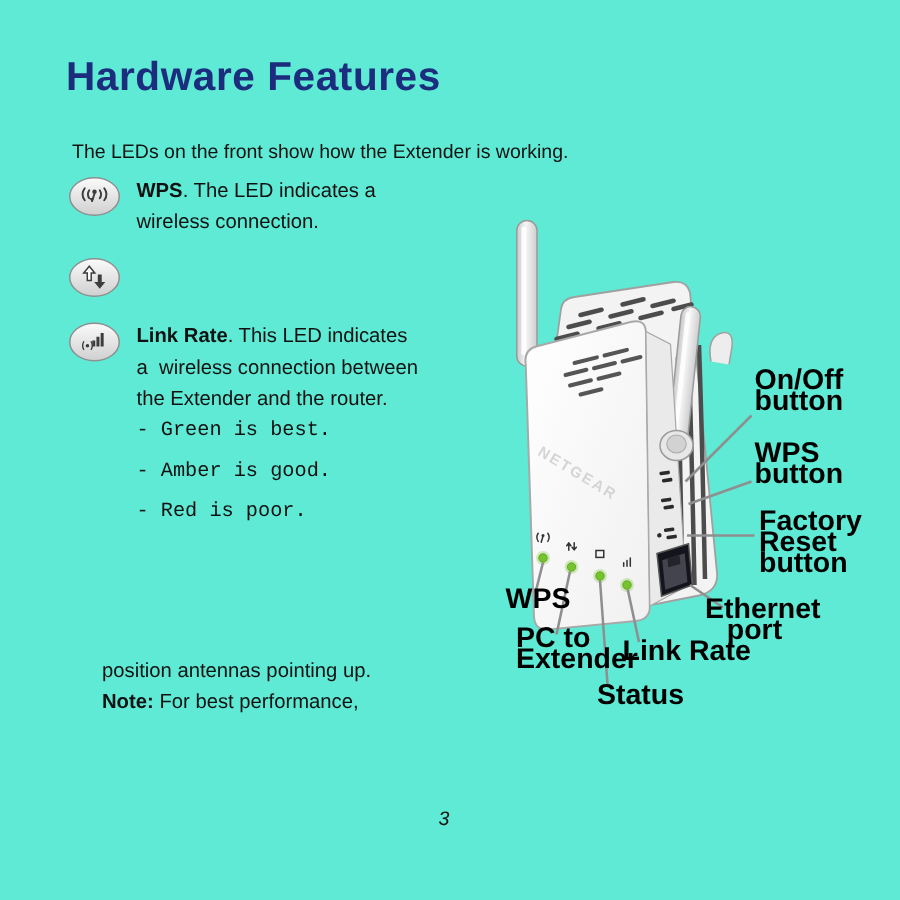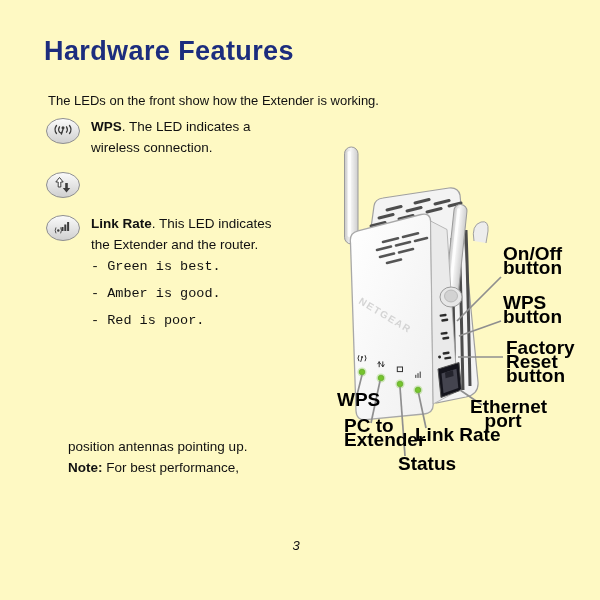--- a/index.html
+++ b/index.html
@@ -1,16 +1,16 @@
 <!DOCTYPE html>
 <html><head>
 <meta charset="utf-8">
 <style>
   html,body{margin:0;padding:0;background:#fff;}
-  .canvas{position:relative;width:600px;height:600px;background:#fef9c3;overflow:hidden;
+  .canvas{position:relative;width:600px;height:600px;background:#5eead4;overflow:hidden;
           font-family:"Liberation Sans","DejaVu Sans",sans-serif;color:#111;}
   .title{position:absolute;left:44px;top:36px;font-size:27px;font-weight:bold;
          color:#1c2d7e;letter-spacing:.4px;}
   .intro{position:absolute;left:48px;top:93px;font-size:13px;white-space:pre;}
   .led-list{position:absolute;left:45px;top:116px;width:300px;}
   .led-item{display:flex;gap:9px;}
   .led-item .oval{flex:none;margin-top:1px;}
   .txt{font-size:13.5px;line-height:21px;}
   .ln{white-space:pre;}
   .ln b{font-weight:bold;}
@@ -95,20 +95,21 @@
         <rect x="19.3" y="10.5" width="2" height="6.5" fill="#3d3d3d"></rect>
         <rect x="22.1" y="8" width="2" height="9" fill="#3d3d3d"></rect>
         <circle cx="13.3" cy="16.5" r="1.2" fill="#3d3d3d"></circle>
         <g stroke="#3d3d3d" stroke-width="0.9" fill="none" stroke-linecap="round">
           <path d="M10.8,13.8 Q9.4,16.4 10.8,19"></path>
             <path d="M15.8,13.8 Q17.2,16.4 15.8,19"></path>
         </g>
       </svg>
       <div class="txt">
         <div class="ln"><b>Link Rate</b><span>. This LED indicates</span></div>
+        <div class="ln">a  wireless connection between</div>
         <div class="ln">the Extender and the router.</div>
         <div class="bullets">
           <div class="ln">- Green is best.</div>
           <div class="ln">- Amber is good.</div>
           <div class="ln">- Red is poor.</div>
         </div>
       </div>
     </div>
   </div>
 

